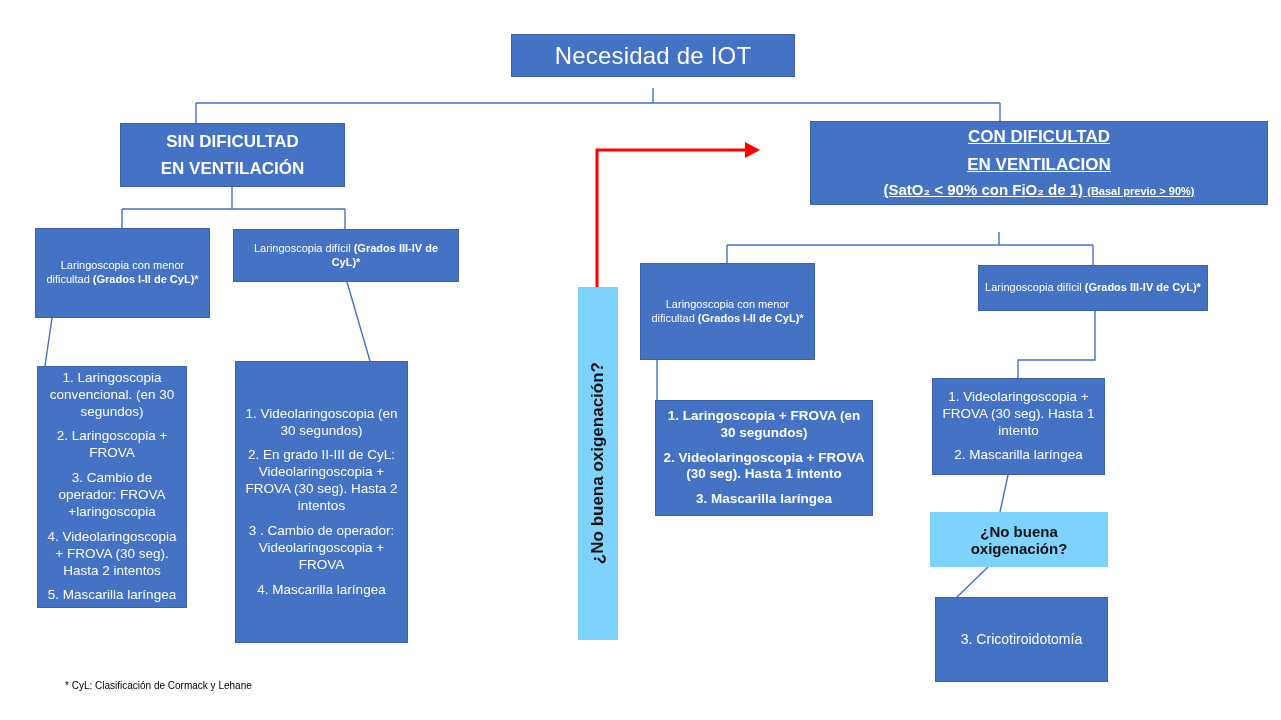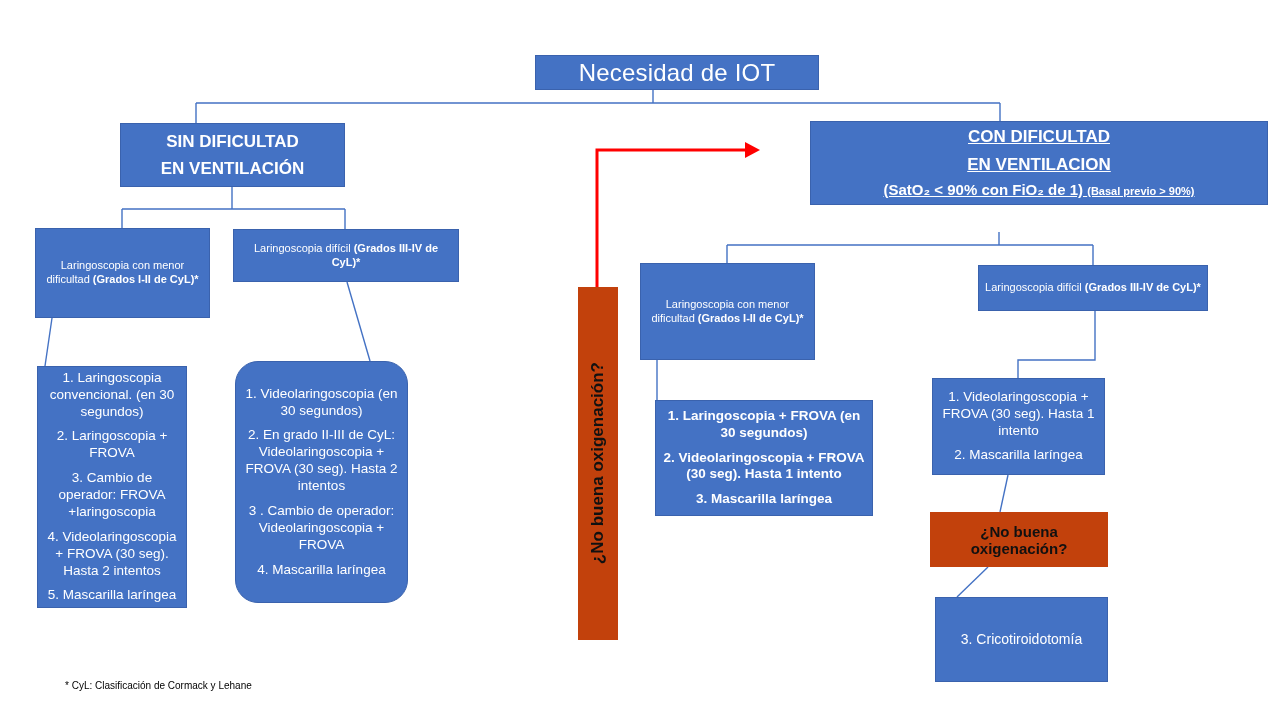--- a/index.html
+++ b/index.html
@@ -15,21 +15,21 @@
     text-align:center;line-height:1.25;
   }
   .title-box{font-size:24px;letter-spacing:.2px;}
   .header-box{font-weight:bold;font-size:17px;}
   .header-box .hline{margin:3px 0;}
   .sub-box{font-size:11px;padding:20px 6px;}
   .sub-box .bold{font-weight:bold;}
   .list-box{font-size:13.5px;padding:8px 4px;}
   .list-box .step{margin:4px 2px;}
   .orange-box{
-    position:absolute;z-index:1;box-sizing:border-box;background:#c2410c;
+    position:absolute;z-index:1;box-sizing:border-box;background:#7dd3fc;
     color:#111111;font-weight:bold;display:flex;align-items:center;justify-content:center;
     text-align:center;
   }
   .vertical-text{
     writing-mode:vertical-rl;transform:rotate(180deg);
     font-size:17px;white-space:nowrap;
   }
   .subline{font-size:15px;}
   .subline .small{font-size:11px;}
   #footnote{
@@ -60,21 +60,21 @@
       <path d="M1008,475 L1000,512"></path>
       <path d="M988,567 L957,597"></path>
     </g>
 
     <g>
       <path d="M597,287 L597,150 L746,150" stroke="#FF0000" stroke-width="3" fill="none"></path>
       <polygon points="745,142 760,150 745,158" fill="#FF0000"></polygon>
     </g>
   </svg>
 
-  <div class="box title-box" style="left:511px;top:55px;width:284px;height:35px;margin-left:24px;">
+  <div class="box title-box" style="left:511px;top:34px;width:284px;height:43px;">
     <span>Necesidad de IOT</span>
   </div>
 
   <div class="box header-box" style="left:120px;top:123px;width:225px;height:64px;">
     <div class="hline">SIN DIFICULTAD</div>
     <div class="hline">EN VENTILACIÓN</div>
   </div>
 
   <div class="box header-box" style="left:810px;top:121px;width:458px;height:84px;text-decoration:underline;">
     <div class="hline">CON DIFICULTAD</div>
@@ -97,21 +97,21 @@
   </div>
 
   <div class="box list-box" style="left:37px;top:366px;width:150px;height:242px;">
     <div class="step">1. Laringoscopia convencional. (en 30 segundos)</div>
     <div class="step">2. Laringoscopia + FROVA</div>
     <div class="step">3. Cambio de operador: FROVA +laringoscopia</div>
     <div class="step">4. Videolaringoscopia + FROVA (30 seg). Hasta 2 intentos</div>
     <div class="step">5. Mascarilla laríngea</div>
   </div>
 
-  <div class="box list-box" style="left:235px;top:361px;width:173px;height:242px;border-radius:23px;">
+  <div class="box list-box" style="left:235px;top:361px;width:173px;height:282px;">
     <div class="step">1. Videolaringoscopia (en 30 segundos)</div>
     <div class="step">2. En grado II-III de CyL: Videolaringoscopia + FROVA (30 seg). Hasta 2 intentos</div>
     <div class="step">3 . Cambio de operador: Videolaringoscopia + FROVA</div>
     <div class="step">4. Mascarilla laríngea</div>
   </div>
 
   <div class="orange-box" style="left:578px;top:287px;width:40px;height:353px;">
     <span class="vertical-text">¿No buena oxigenación?</span>
   </div>
 

